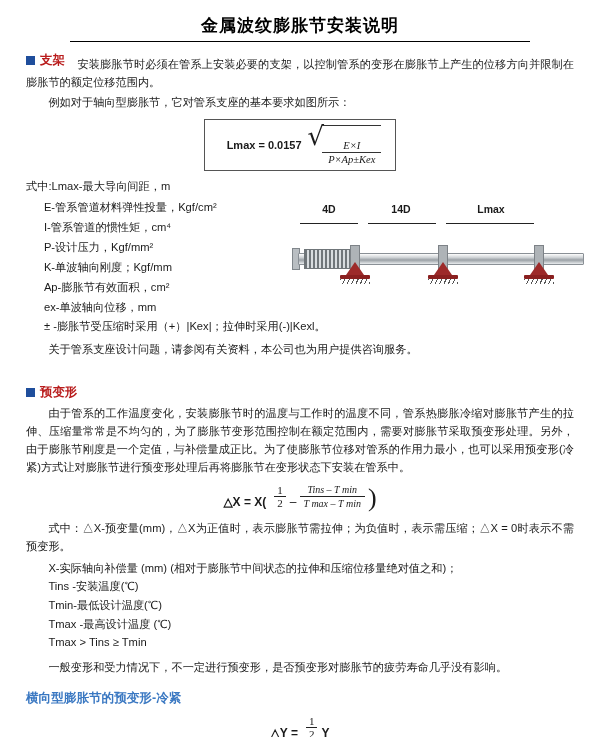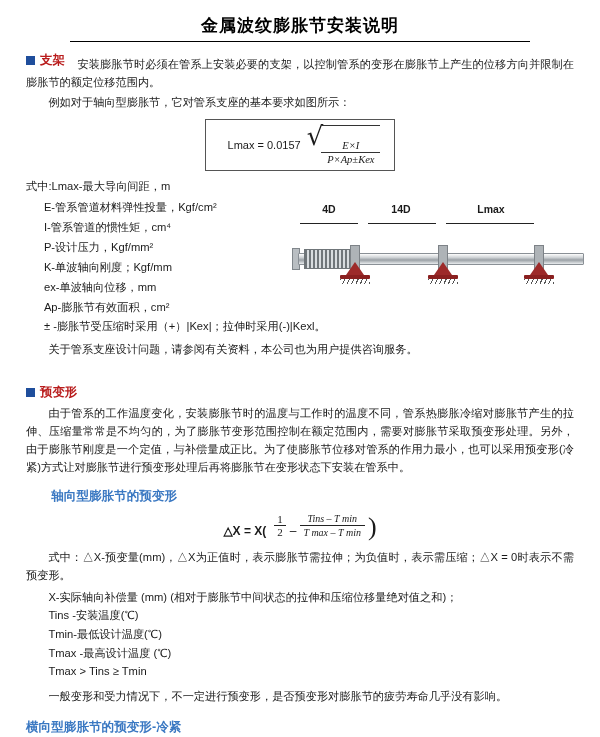--- a/index.html
+++ b/index.html
@@ -95,21 +95,21 @@
   }
   .formula-box {
     border: 1px solid #555;
     padding: 5px 14px 5px 10px;
     display: flex;
     align-items: center;
     font-size: 11px;
     background: #fff;
   }
   .fb-label {
-    font-weight: normal;
+    font-weight: bold;
     font-size: 11px;
     margin-right: 6px;
     white-space: nowrap;
     padding-left: 12px;
   }
   .sqrt {
     display: flex;
     align-items: stretch;
   }
   .sqrt-sign {
@@ -304,22 +304,22 @@
       </div>
     </div>
 
     <div class="row-float">
       <div class="left-list">
         <p style="text-indent:0;">式中:Lmax-最大导向间距，m</p>
         <p style="text-indent:1.6em;">E-管系管道材料弹性投量，Kgf/cm²</p>
         <p style="text-indent:1.6em;">I-管系管道的惯性矩，cm⁴</p>
         <p style="text-indent:1.6em;">P-设计压力，Kgf/mm²</p>
         <p style="text-indent:1.6em;">K-单波轴向刚度；Kgf/mm</p>
+        <p style="text-indent:1.6em;">Ap-膨胀节有效面积，cm²</p>
         <p style="text-indent:1.6em;">ex-单波轴向位移，mm</p>
-        <p style="text-indent:1.6em;">Ap-膨胀节有效面积，cm²</p>
       </div>
 
       <div class="dia-col">
         <div class="diagram">
 
           <div style="position:absolute;left:10px;top:0;width:62px;" class="dim">4D</div>
           <div style="position:absolute;left:78px;top:0;width:70px;" class="dim">14D</div>
           <div style="position:absolute;left:158px;top:0;width:90px;" class="dim">Lmax</div>
 
           <div class="arrow-line" style="position:absolute;top:16px;left:0;width:290px;">
@@ -358,21 +358,20 @@
 
     <p style="text-indent:1.6em;margin-top:-2px;">± -膨胀节受压缩时采用（+）|Kex|；拉伸时采用(-)|Kexl。</p>
     <p class="indent" style="margin-top:4px;">关于管系支座设计问题，请参阅有关资料，本公司也为用户提供咨询服务。</p>
 
     <div class="sec-head" style="margin-top:26px;">
       <span class="sq"></span>
       <span>预变形</span>
     </div>
     <p class="indent">由于管系的工作温度变化，安装膨胀节时的温度与工作时的温度不同，管系热膨胀冷缩对膨胀节产生的拉伸、压缩量常常是不均匀的，为了膨胀节变形范围控制在额定范围内，需要对膨胀节采取预变形处理。另外，由于膨胀节刚度是一个定值，与补偿量成正比。为了使膨胀节位移对管系的作用力最小，也可以采用预变形(冷紧)方式让对膨胀节进行预变形处理后再将膨胀节在变形状态下安装在管系中。</p>
 
-    <div class="sec-head-2">轴向型膨胀节的预变形</div>
 
     <div class="disp">
       <span class="lead">△X = X(</span>
       <span class="half">
         <span class="n">1</span>
         <span class="d">2</span>
       </span>
       <span>–</span>
       <span class="frac2">
         <span class="n">Tins – T min</span>

